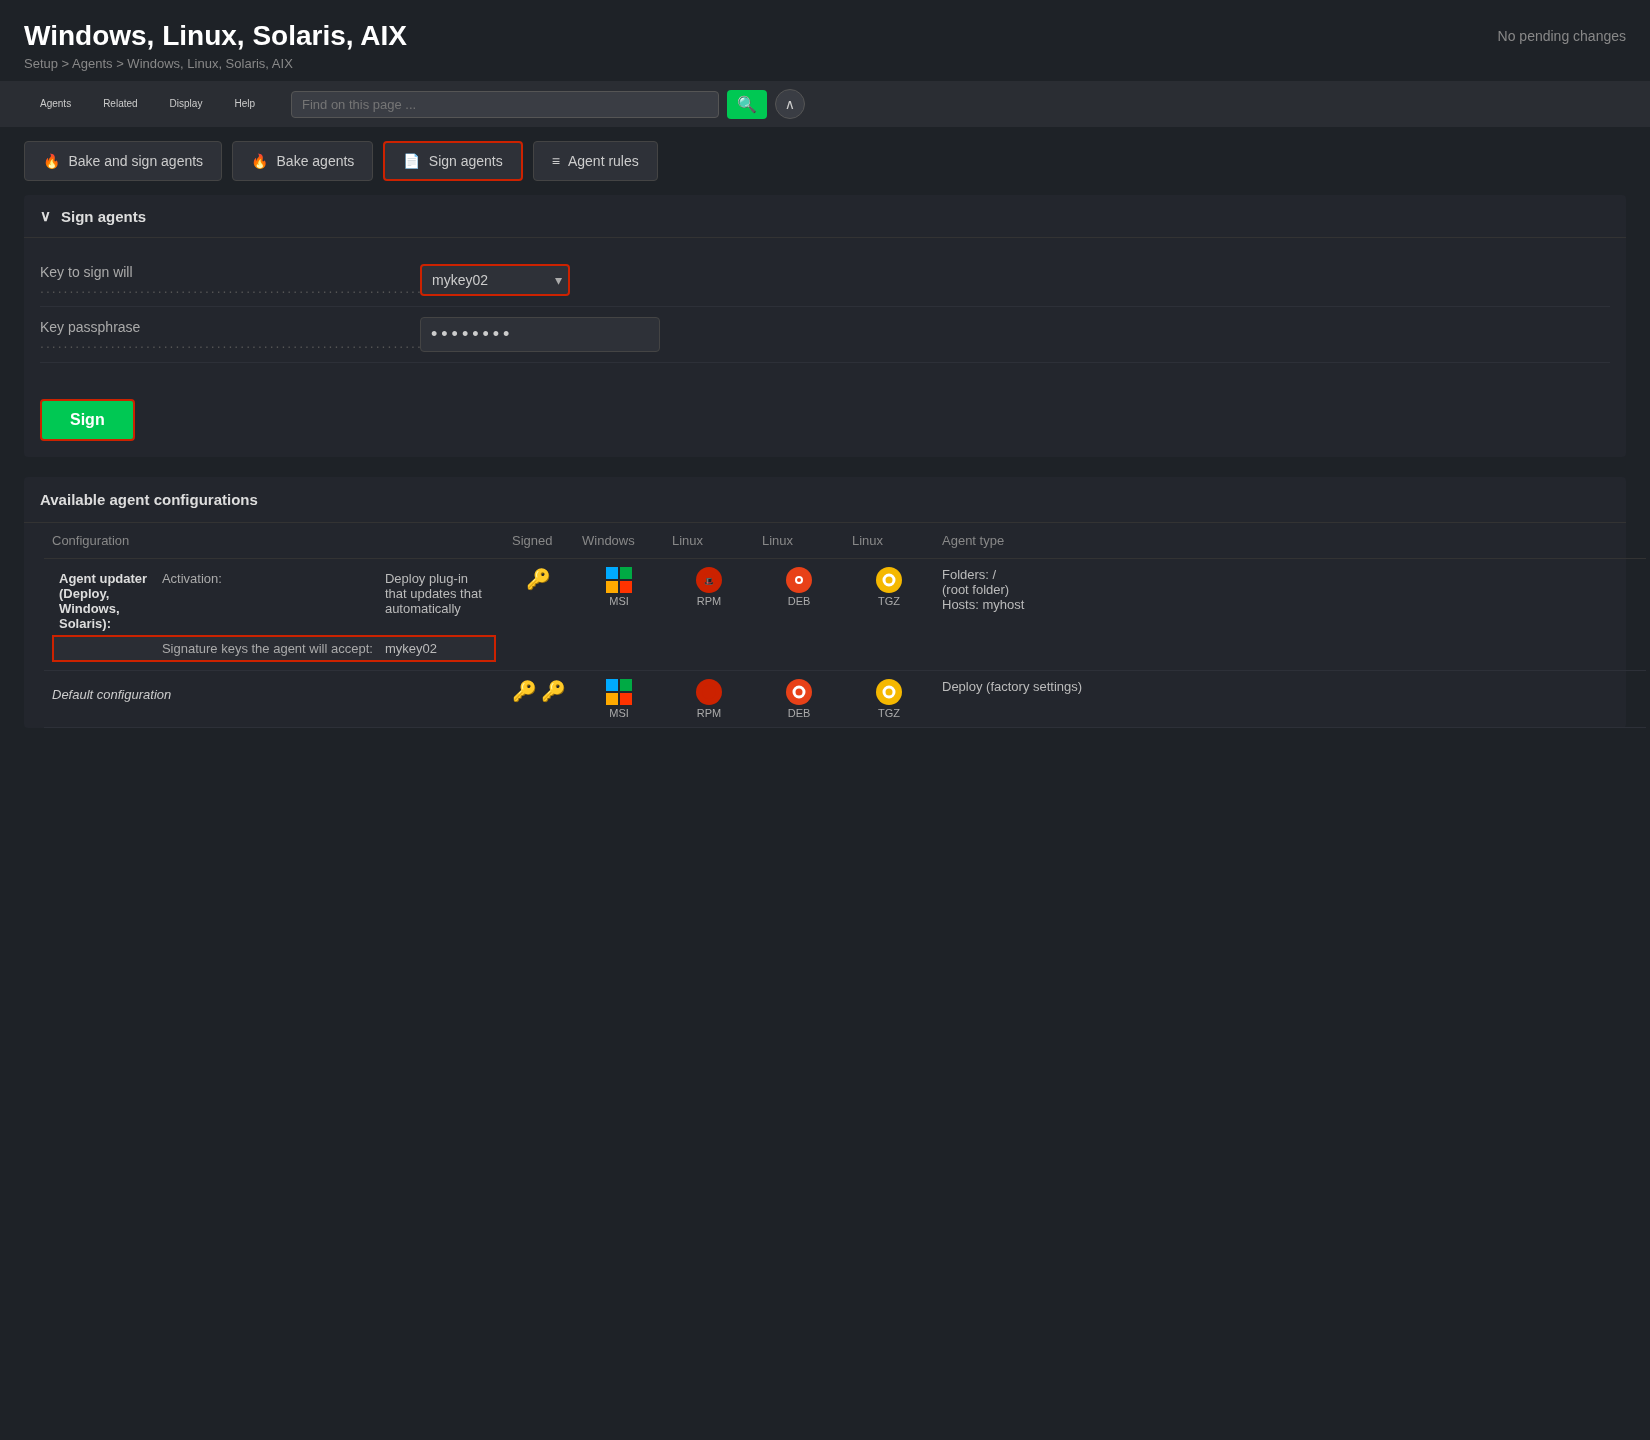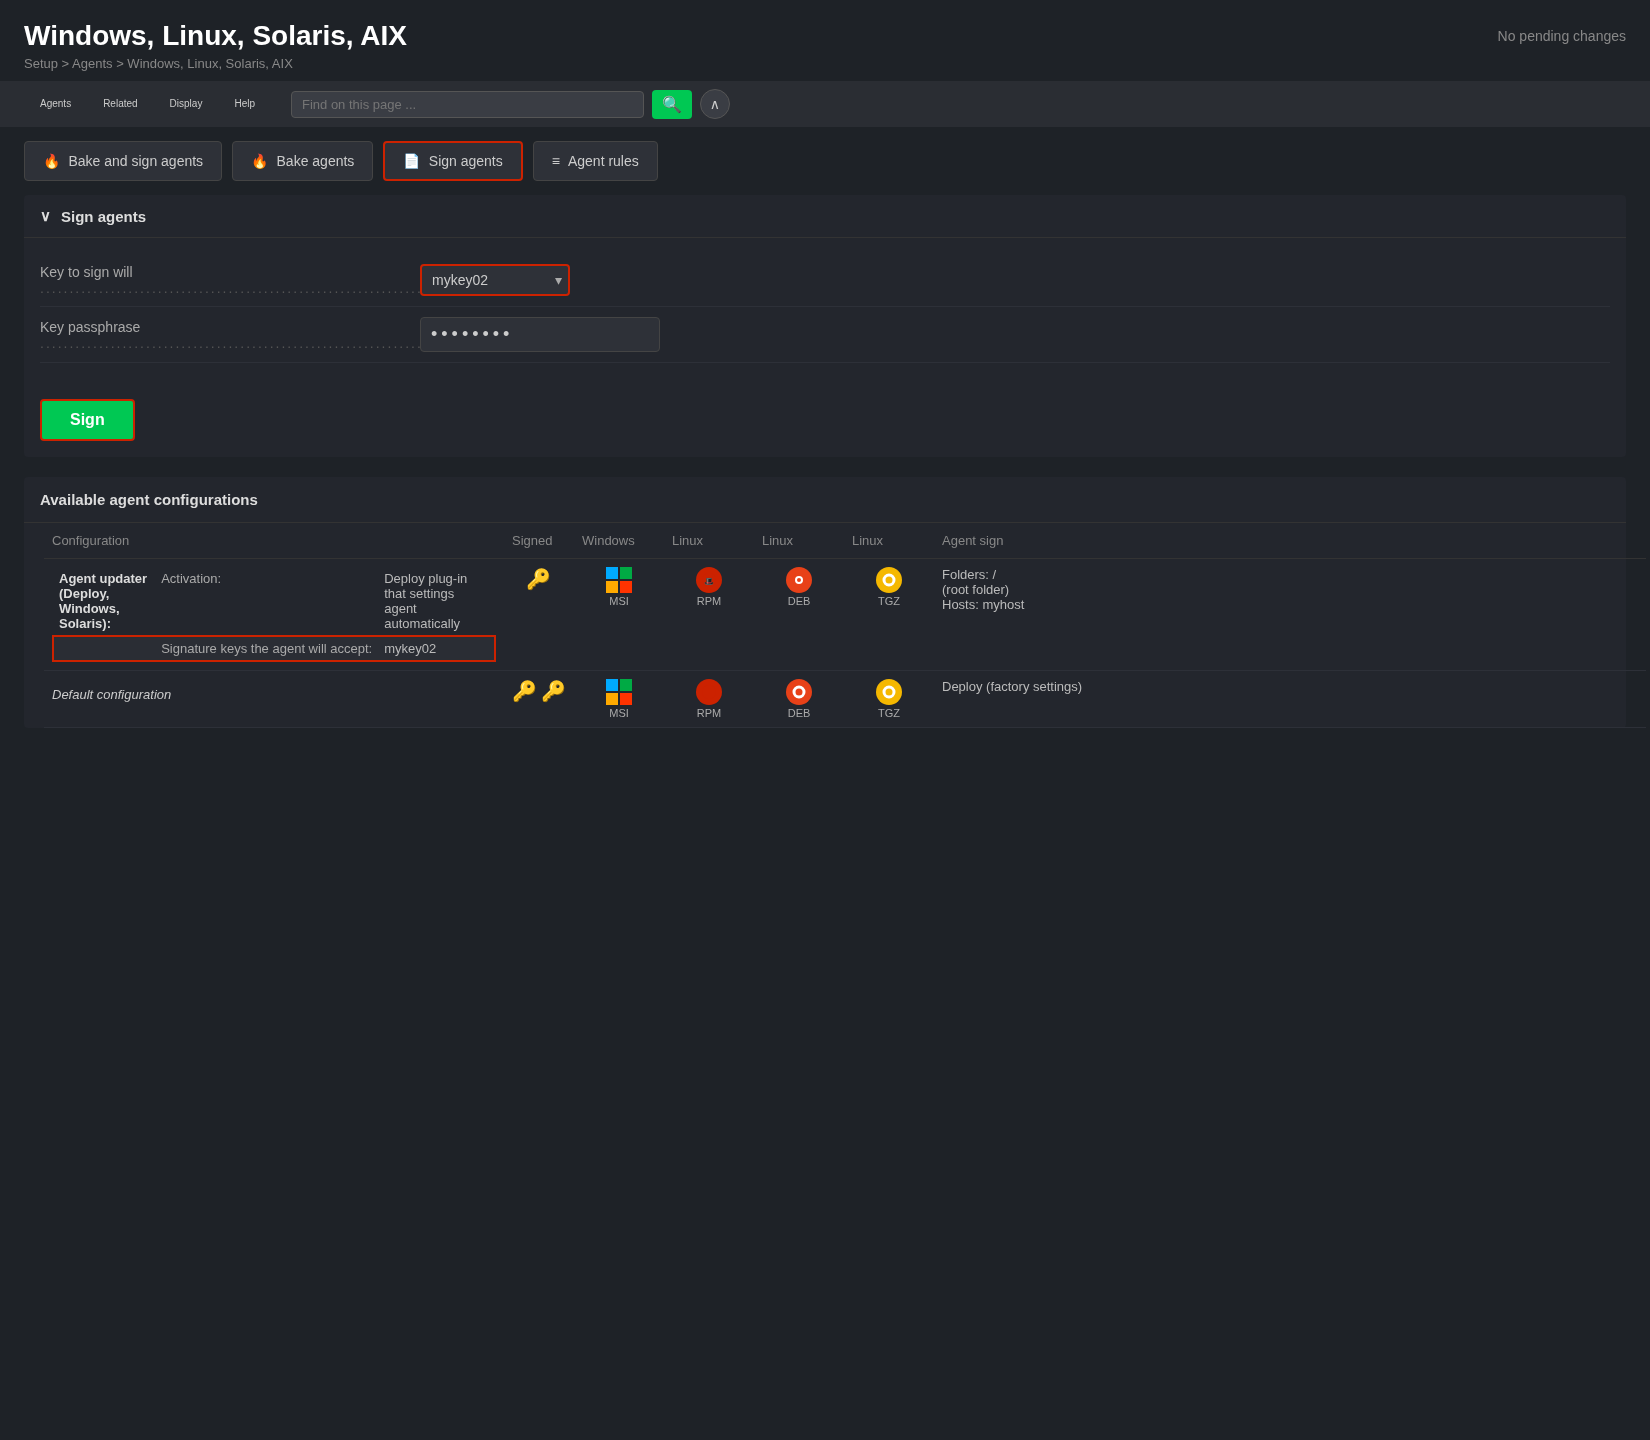--- a/index.html
+++ b/index.html
@@ -60,21 +60,21 @@
       align-items: center;
       gap: 8px;
     }
     .search-input {
       background: #3a3d44;
       border: 1px solid #555;
       border-radius: 4px;
       color: #ccc;
       padding: 5px 10px;
       font-size: 13px;
-      width: 353px;
+      width: 428px;
       outline: none;
     }
     .search-btn {
       background: #00c853;
       border: none;
       border-radius: 4px;
       padding: 5px 10px;
       cursor: pointer;
       color: #fff;
       font-size: 16px;
@@ -418,33 +418,33 @@
   <div class="configs-header">Available agent configurations</div>
   <table class="configs-table">
     <thead>
       <tr>
         <th class="th-config">Configuration</th>
         <th class="th-signed">Signed</th>
         <th class="th-windows">Windows</th>
         <th class="th-linux-rpm">Linux</th>
         <th class="th-linux-deb">Linux</th>
         <th class="th-linux-tgz">Linux</th>
-        <th class="th-agenttype">Agent sign</th>
+        <th class="th-agenttype">Agent type</th>
       </tr>
     </thead>
     <tbody>
 
       <tr class="table-row">
         <td>
           <table class="sub-table">
             <tbody>
                 <tr>
               <td style="font-weight:bold; color:#ddd;">Agent updater (Deploy, Windows, Solaris):</td>
               <td style="color:#aaa;">Activation:</td>
-              <td>Deploy plug-in that settings agent automatically</td>
+              <td>Deploy plug-in that updates that automatically</td>
             </tr>
             <tr class="sub-row-highlight">
               <td></td>
               <td style="color:#aaa; white-space:nowrap;">Signature keys the agent will accept:</td>
               <td>mykey02</td>
             </tr>
           </tbody>
             </table>
         </td>
         <td>

